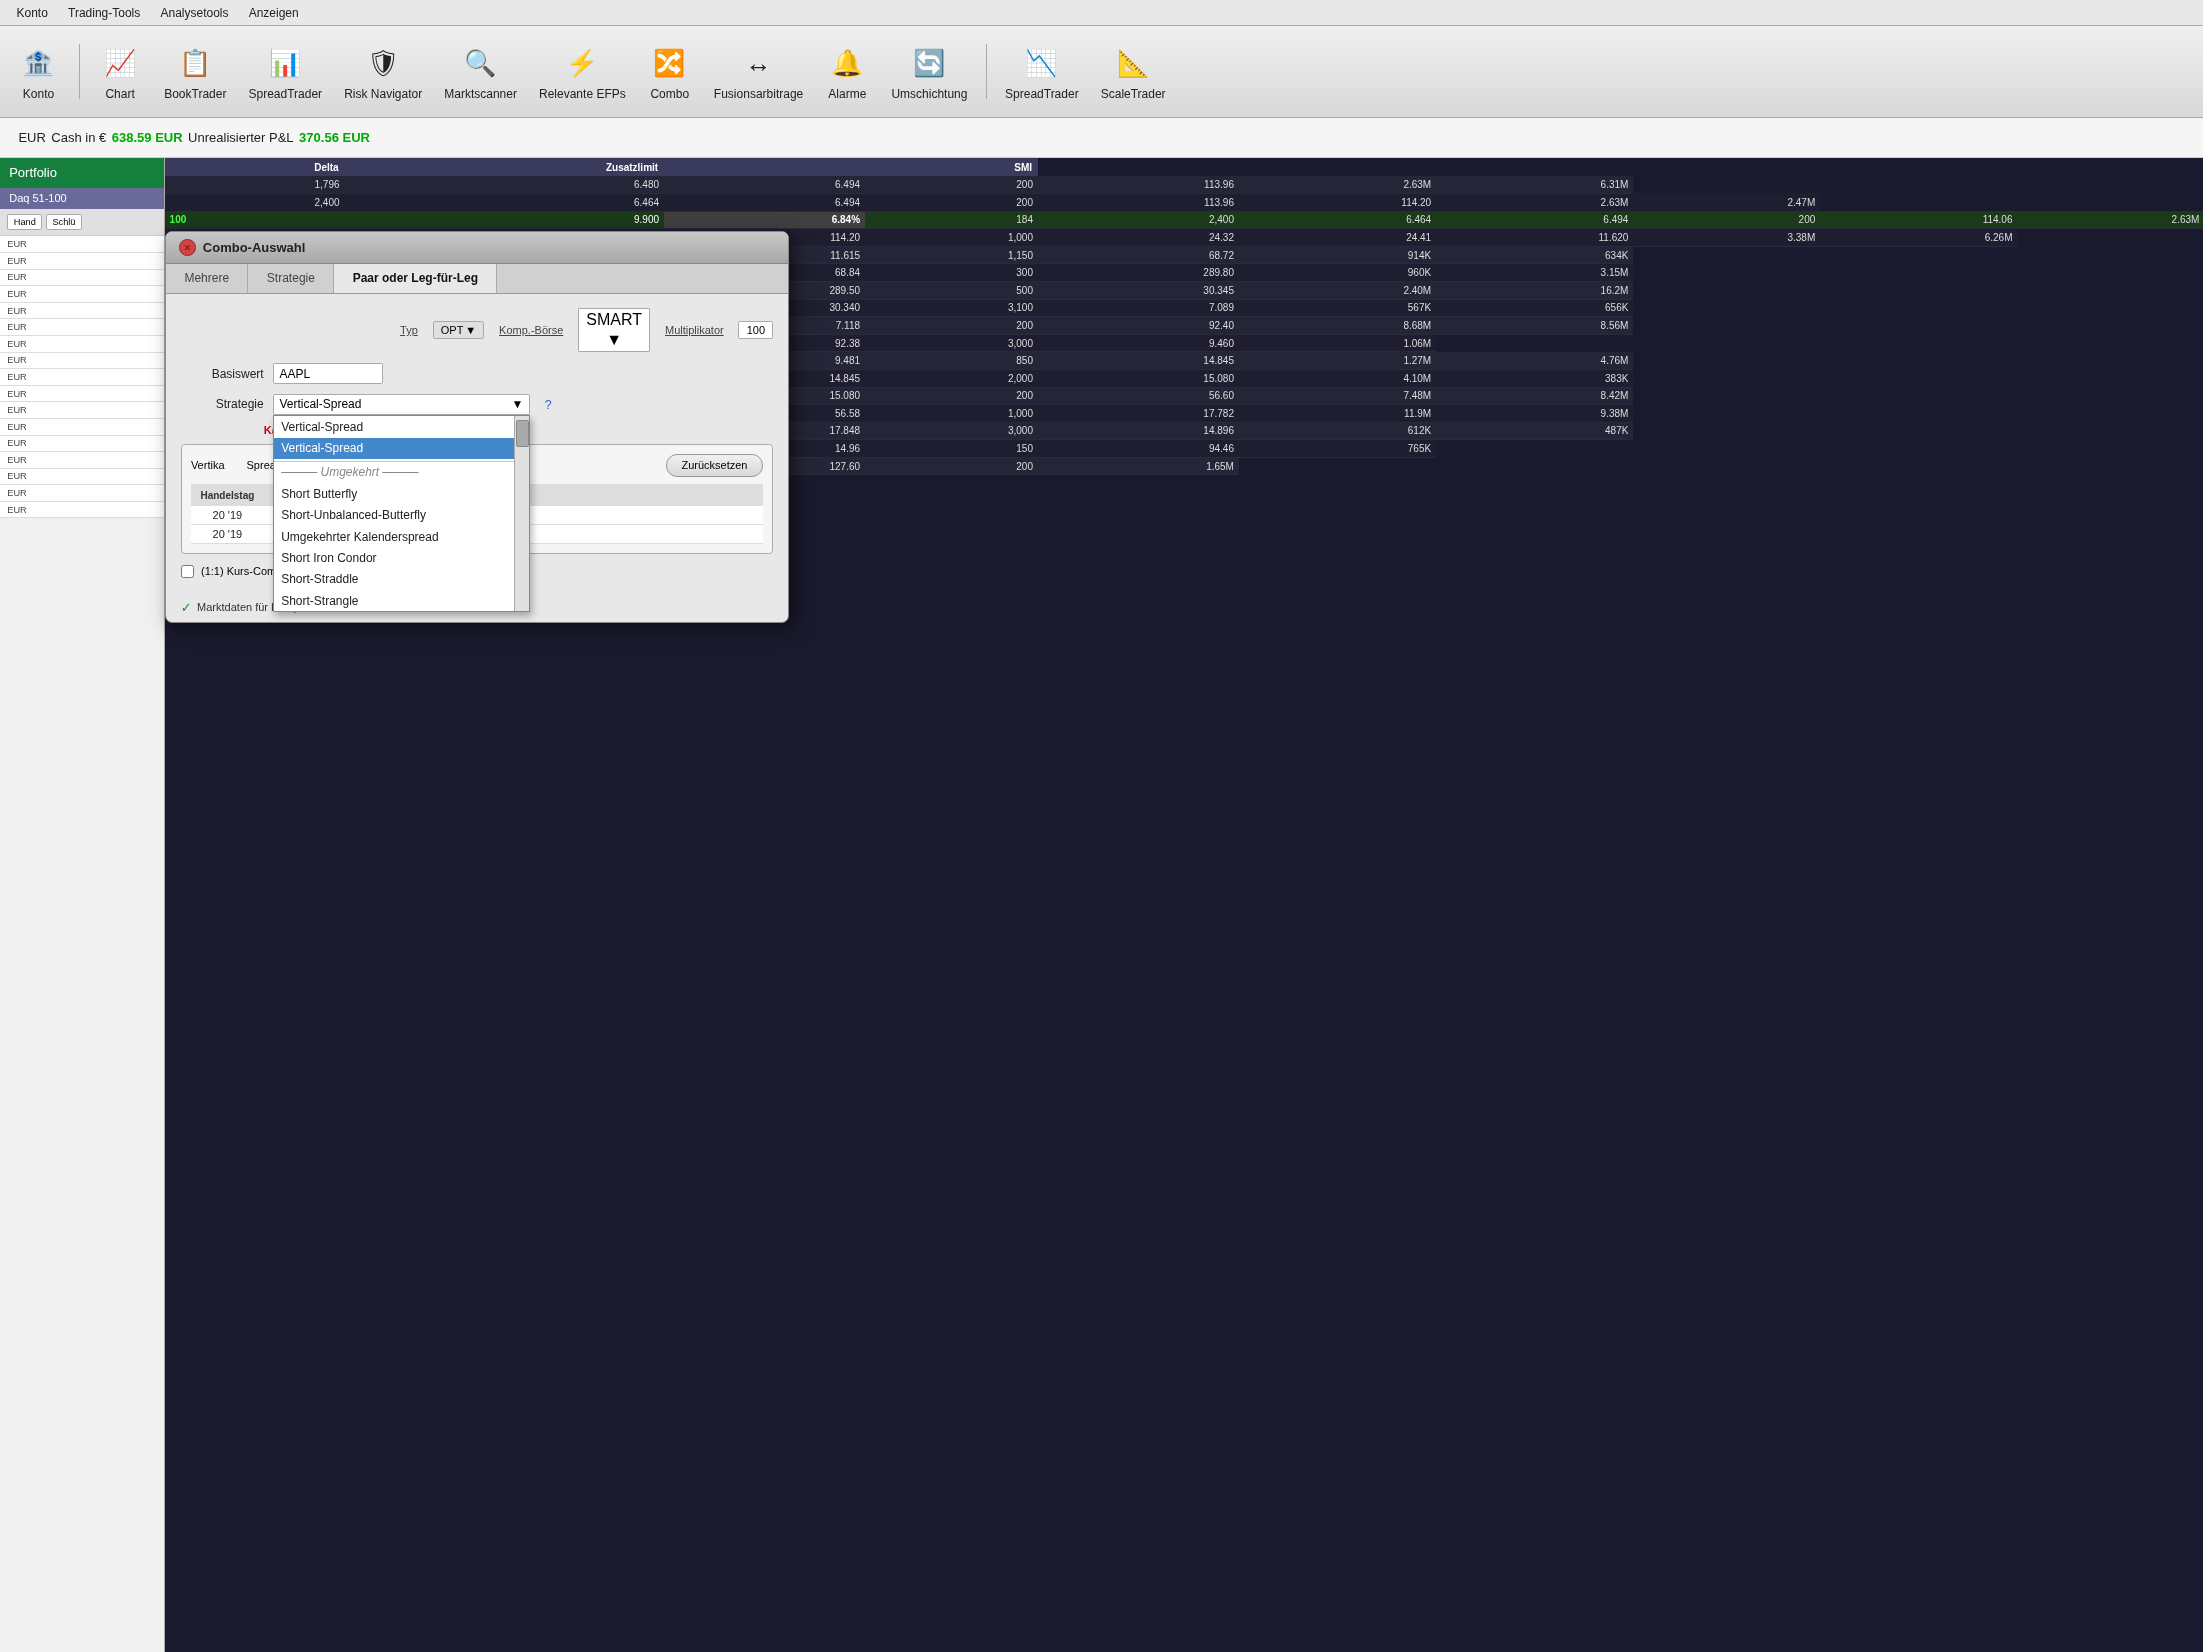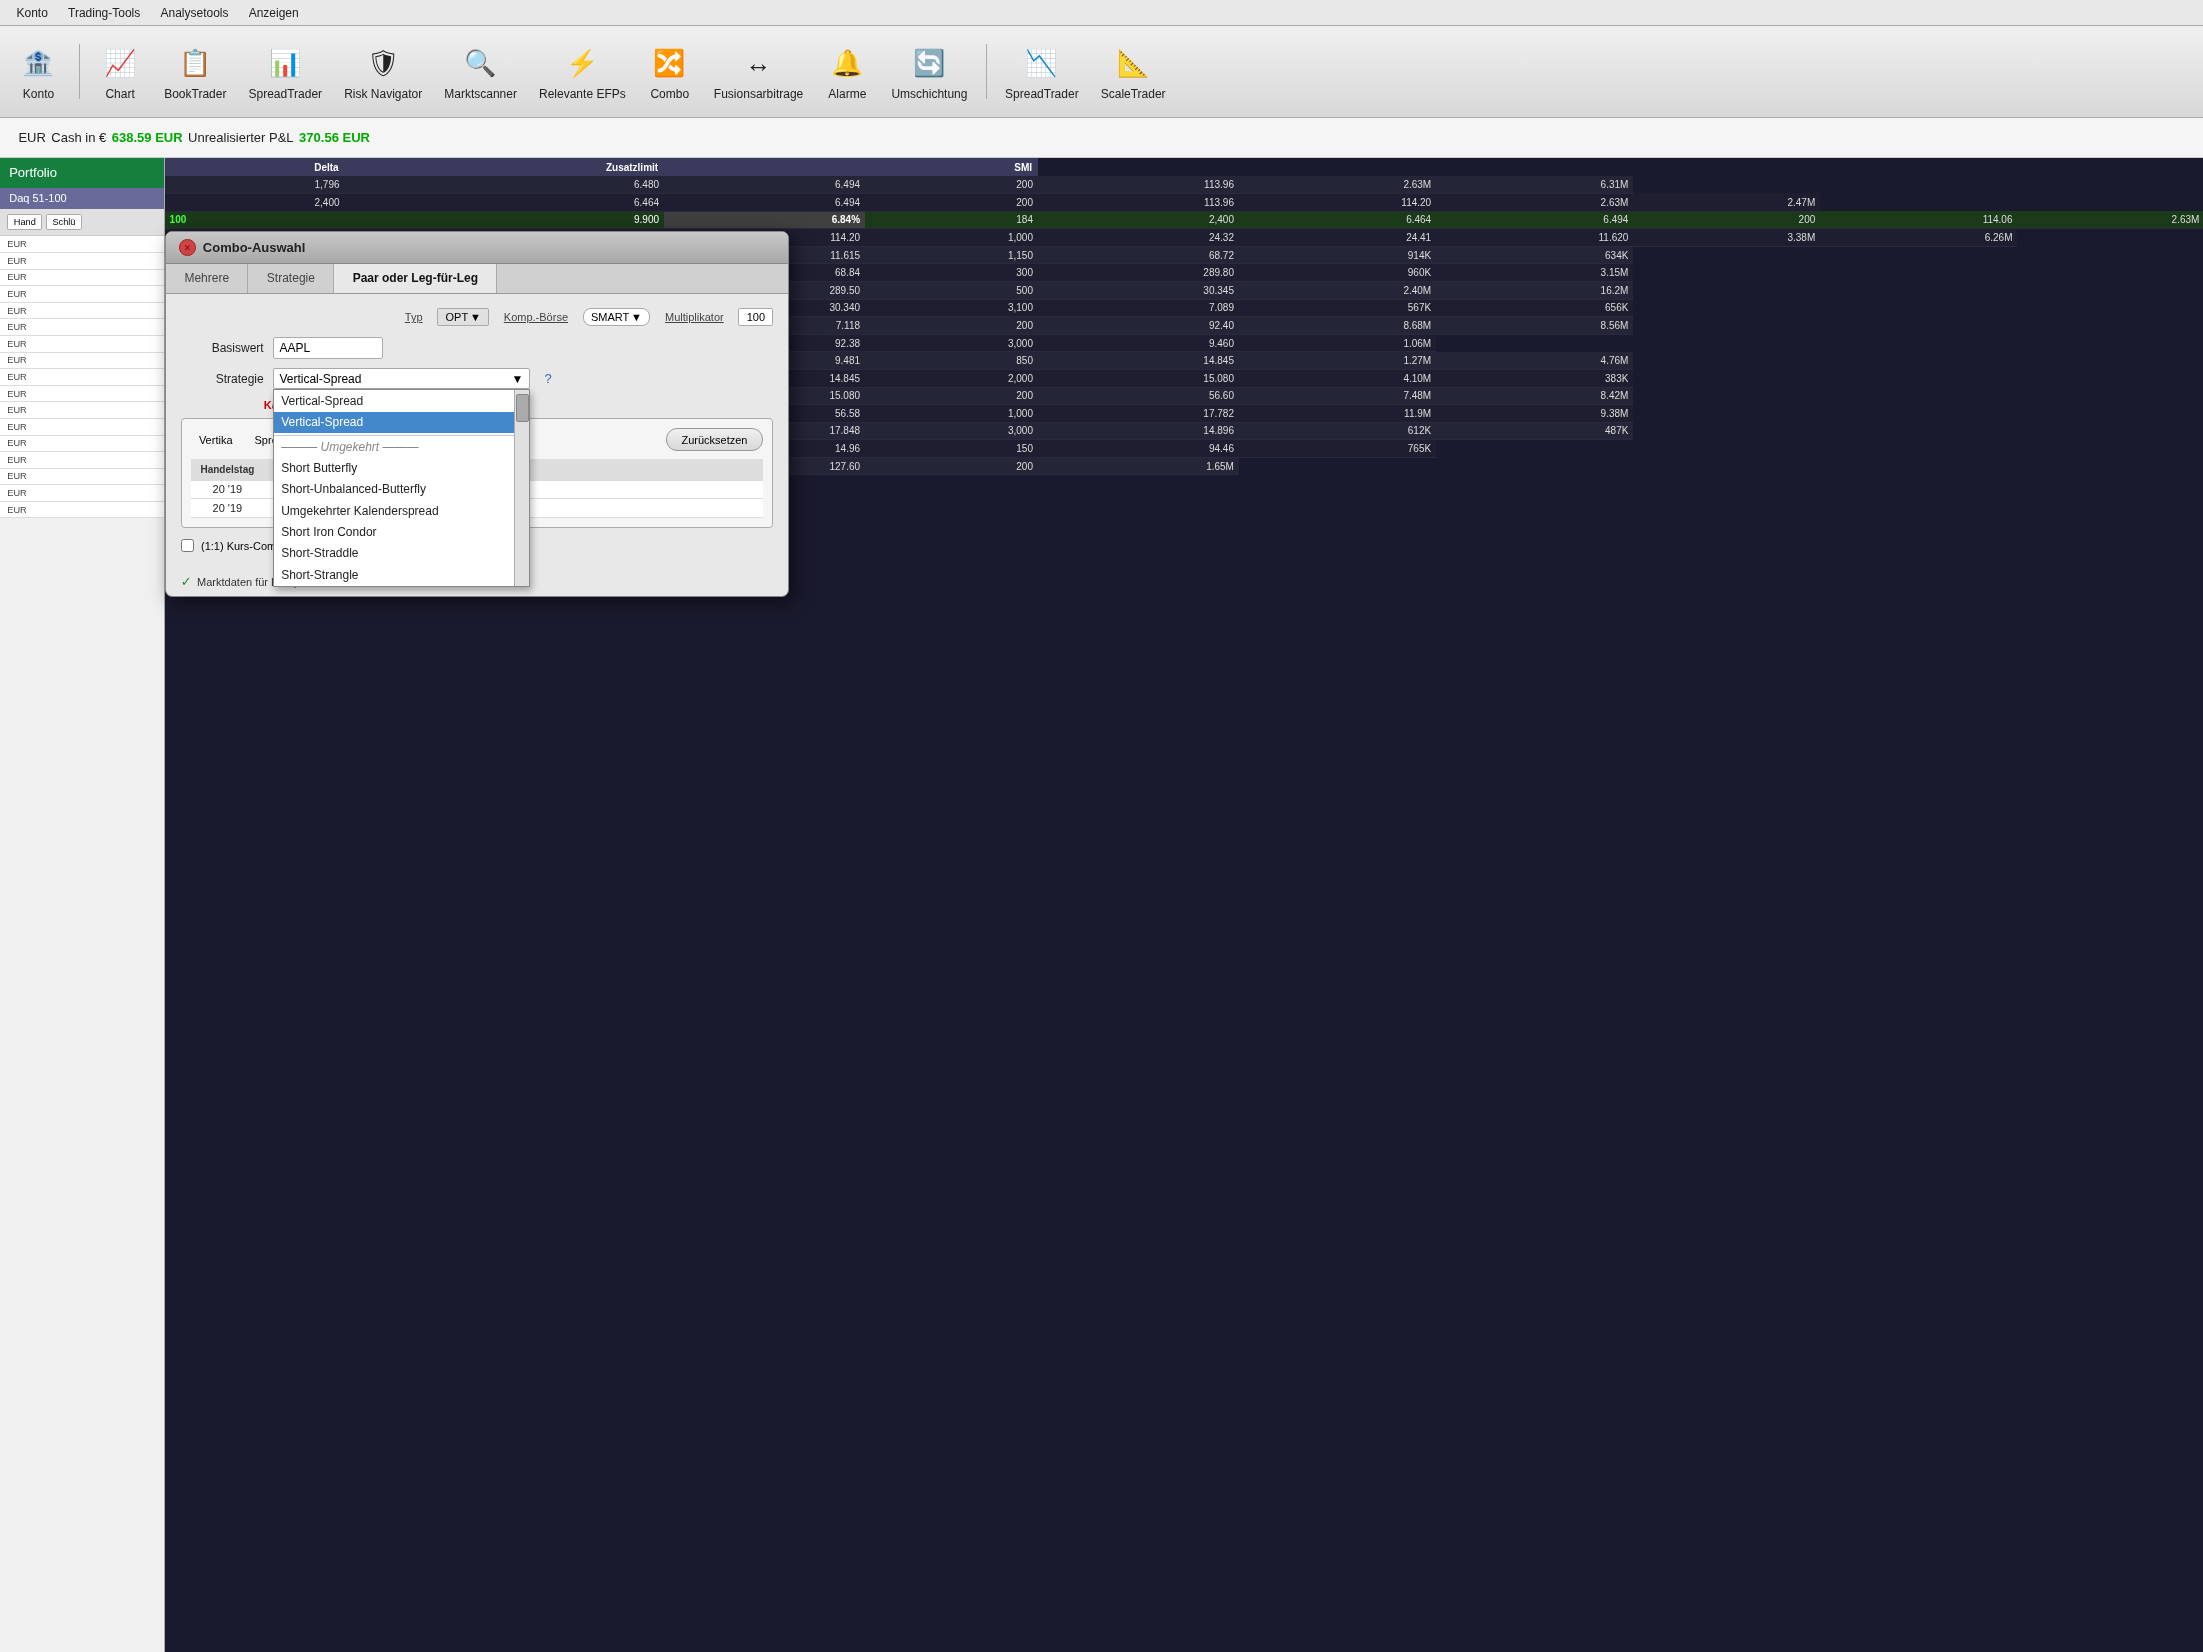--- a/index.html
+++ b/index.html
@@ -741,21 +741,21 @@
 
       <div class="dialog-body">
 
         <div style="display:flex;align-items:center;gap:14.7px;margin-bottom:11px;justify-content:flex-end;">
           <span class="inline-label">Typ</span>
           <span style="background:#e0e0e0;border:0.9px solid #aaa;padding:1.8px 7.3px;border-radius:1.8px;font-size:11px;display:flex;align-items:center;gap:1.8px;">
             <span>OPT</span>
             <span>▼</span>
           </span>
           <span class="inline-label">Komp.-Börse</span>
-          <span style="background:white;border:0.9px solid #aaa;padding:1.8px 7.3px;border-radius:8px;font-size:11px;display:flex;align-items:center;gap:1.8px;">
+          <span style="background:white;border:0.9px solid #aaa;padding:1.8px 7.3px;border-radius:1px;font-size:16px;display:flex;align-items:center;gap:1.8px;flex-direction:column;">
             <span>SMART</span>
             <span>▼</span>
           </span>
           <span class="inline-label">Multiplikator</span>
           <span style="background:white;border:0.9px solid #aaa;padding:1.8px 7.3px;border-radius:1.8px;font-size:11px;">100</span>
         </div>
 
         <div class="form-row">
           <span class="form-label">Basiswert</span>
           <input class="form-input" type="text" value="AAPL" style="">
@@ -786,21 +786,21 @@
           <span style="font-size:13px;color:#3366cc;cursor:pointer;margin-left:5.5px;">?</span>
         </div>
 
         <div style="display:flex;gap:14.7px;margin:7.3px 0 3.7px 83px;">
           <span style="color:#cc0000;font-weight:bold;">Kauf-Com</span>
         </div>
 
         <div class="leg-section">
           <div style="display:flex;gap:22px;align-items:center;margin-bottom:7.3px;flex-wrap:wrap;">
             <div style="display:flex;gap:7.3px;align-items:center;">
-              <span style="font-size:11px;margin-left:8px;">Vertika</span>
+              <span style="font-size:11px;">Vertika</span>
             </div>
             <div style="display:flex;gap:7.3px;align-items:center;">
               <span style="font-size:11px;">Spread</span>
             </div>
             <div style="margin-left:auto;">
               <button class="btn-reset">Zurücksetzen</button>
             </div>
           </div>
 
           <div class="leg-row-header">

